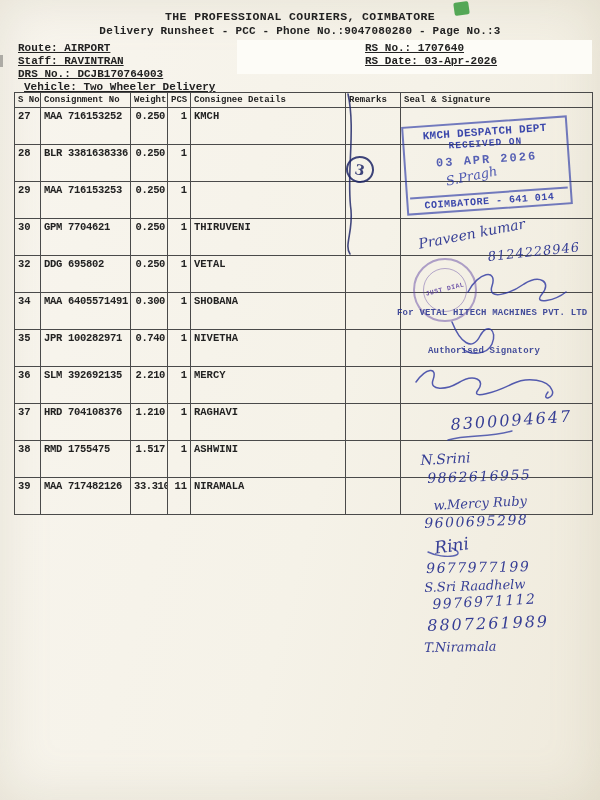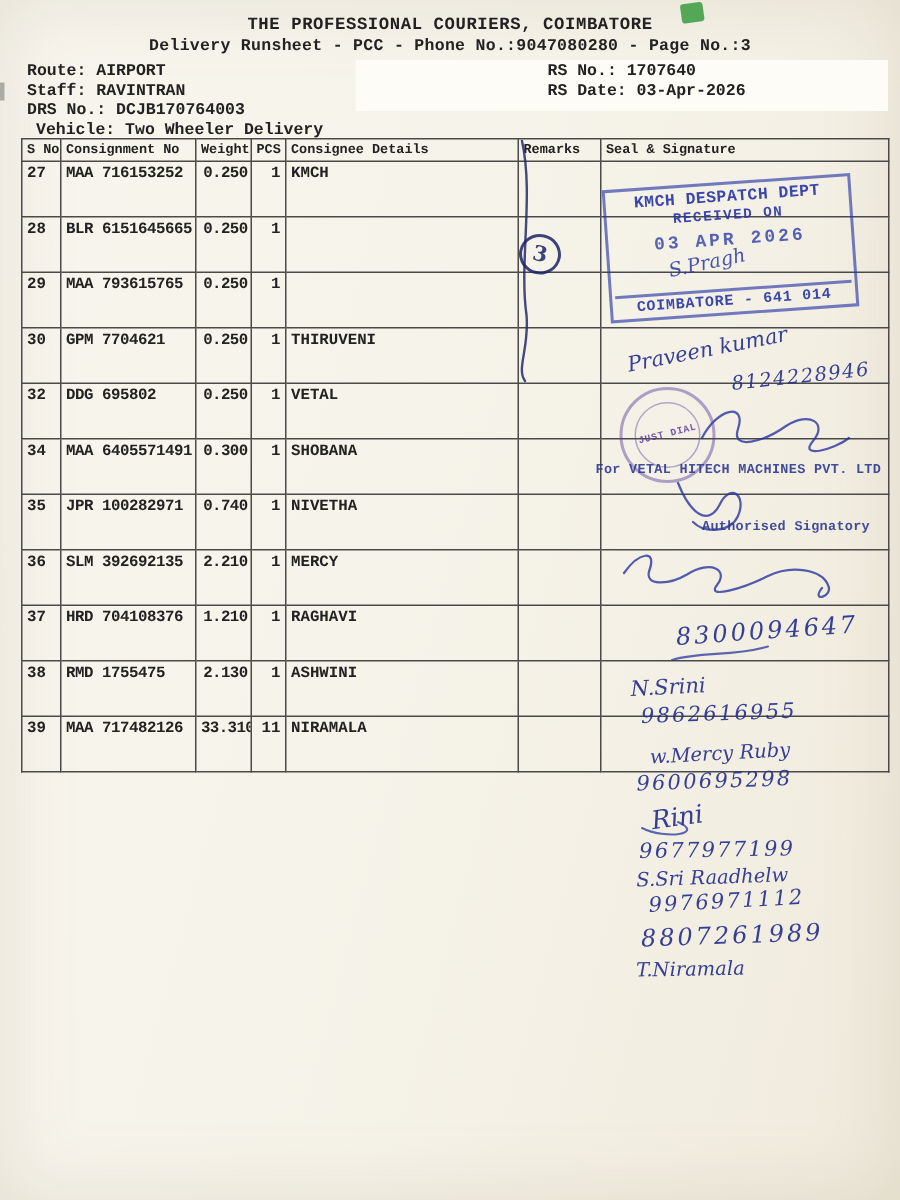--- a/index.html
+++ b/index.html
@@ -3,21 +3,21 @@
 <meta charset="utf-8">
 <style>
   html,body{margin:0;padding:0;background:#9a968c;}
   .page{position:relative;width:600px;height:800px;margin:0 auto;overflow:hidden;
     background:linear-gradient(105deg,#f8f5ee 0%,#f5f2e8 55%,#efeadc 100%);
     box-shadow:inset 0 0 50px rgba(170,158,128,.22);
     font-family:"Liberation Mono","DejaVu Sans Mono",monospace;font-weight:bold;color:#222;}
   .page *{box-sizing:border-box;}
   .title{position:absolute;top:10px;left:0;right:0;text-align:center;font-size:11.5px;letter-spacing:.4px;}
   .subtitle{position:absolute;top:25px;left:0;right:0;text-align:center;font-size:11px;letter-spacing:.2px;}
-  .hline{position:absolute;font-size:11px;white-space:nowrap;}
+  .hline{position:absolute;font-size:11px;white-space:nowrap;text-decoration:underline;}
   .white-box{position:absolute;left:237px;top:40px;width:355px;height:34px;background:#fdfcf7;}
   table.runsheet{position:absolute;left:14px;top:92px;width:578px;border-collapse:collapse;table-layout:fixed;font-size:10.5px;}
   .runsheet th,.runsheet td{border:1px solid #4a4a4a;padding:2px 3px;vertical-align:top;text-align:left;overflow:hidden;white-space:nowrap;}
   .runsheet th{font-size:9px;height:14px;font-weight:bold;}
   .runsheet td{height:37px;}
   td.c-wt,th.c-wt{text-align:right;letter-spacing:-.4px;padding-right:2px;}
   th.c-wt{text-align:left;letter-spacing:0;}
   td.c-pcs{text-align:right;}
   td.c-con{letter-spacing:-.3px;margin-left:21px;}
   
@@ -91,30 +91,30 @@
         <td>27</td>
         <td class="c-con">MAA 716153252</td>
         <td class="c-wt">0.250</td>
         <td class="c-pcs">1</td>
         <td>KMCH</td>
         <td></td>
         <td></td>
       </tr>
       <tr>
         <td>28</td>
-        <td class="c-con">BLR 6151645665</td>
+        <td class="c-con">BLR 3381638336</td>
         <td class="c-wt">0.250</td>
         <td class="c-pcs">1</td>
         <td></td>
         <td></td>
         <td></td>
       </tr>
       <tr>
         <td>29</td>
-        <td class="c-con">MAA 793615765</td>
+        <td class="c-con">MAA 716153253</td>
         <td class="c-wt">0.250</td>
         <td class="c-pcs">1</td>
         <td></td>
         <td></td>
         <td></td>
       </tr>
       <tr>
         <td>30</td>
         <td class="c-con">GPM 7704621</td>
         <td class="c-wt">0.250</td>
@@ -164,21 +164,21 @@
         <td class="c-con">HRD 704108376</td>
         <td class="c-wt">1.210</td>
         <td class="c-pcs">1</td>
         <td>RAGHAVI</td>
         <td></td>
         <td></td>
       </tr>
       <tr>
         <td>38</td>
         <td class="c-con">RMD 1755475</td>
-        <td class="c-wt">2.130</td>
+        <td class="c-wt">1.517</td>
         <td class="c-pcs">1</td>
         <td>ASHWINI</td>
         <td></td>
         <td></td>
       </tr>
       <tr>
         <td>39</td>
         <td class="c-con">MAA 717482126</td>
         <td class="c-wt">33.310</td>
         <td class="c-pcs">11</td>
@@ -207,21 +207,21 @@
     <div class="hw ksig">S.Pragh</div>
     <div class="k4">COIMBATORE - 641 014</div>
   </div>
 
   <div class="stamp-jd">
     <div class="jd-inner"></div>
     <div class="jd-text">JUST DIAL</div>
   </div>
 
   <div class="stamp-text" style="left:397px;top:308px">For VETAL HITECH MACHINES PVT. LTD</div>
-  <div class="stamp-text" style="left:468px;top:346px">Authorised Signatory</div>
+  <div class="stamp-text" style="left:428px;top:346px">Authorised Signatory</div>
 
   <div class="hw" style="left:417px;top:236px;font-size:14px;transform:rotate(-11deg)">Praveen kumar</div>
   <div class="hw" style="left:487px;top:249px;font-size:13px;letter-spacing:1px;transform:rotate(-6deg)">8124228946</div>
 
   <div class="hw" style="left:450px;top:415px;font-size:16px;letter-spacing:2px;transform:rotate(-4deg)">8300094647</div>
 
   <div class="hw" style="left:420px;top:452px;font-size:14px;transform:rotate(-3deg)">N.Srini</div>
   <div class="hw" style="left:427px;top:470px;font-size:14px;letter-spacing:1.5px;transform:rotate(-2deg)">9862616955</div>
 
   <div class="hw" style="left:433px;top:498px;font-size:13px;transform:rotate(-3deg)">w.Mercy Ruby</div>

